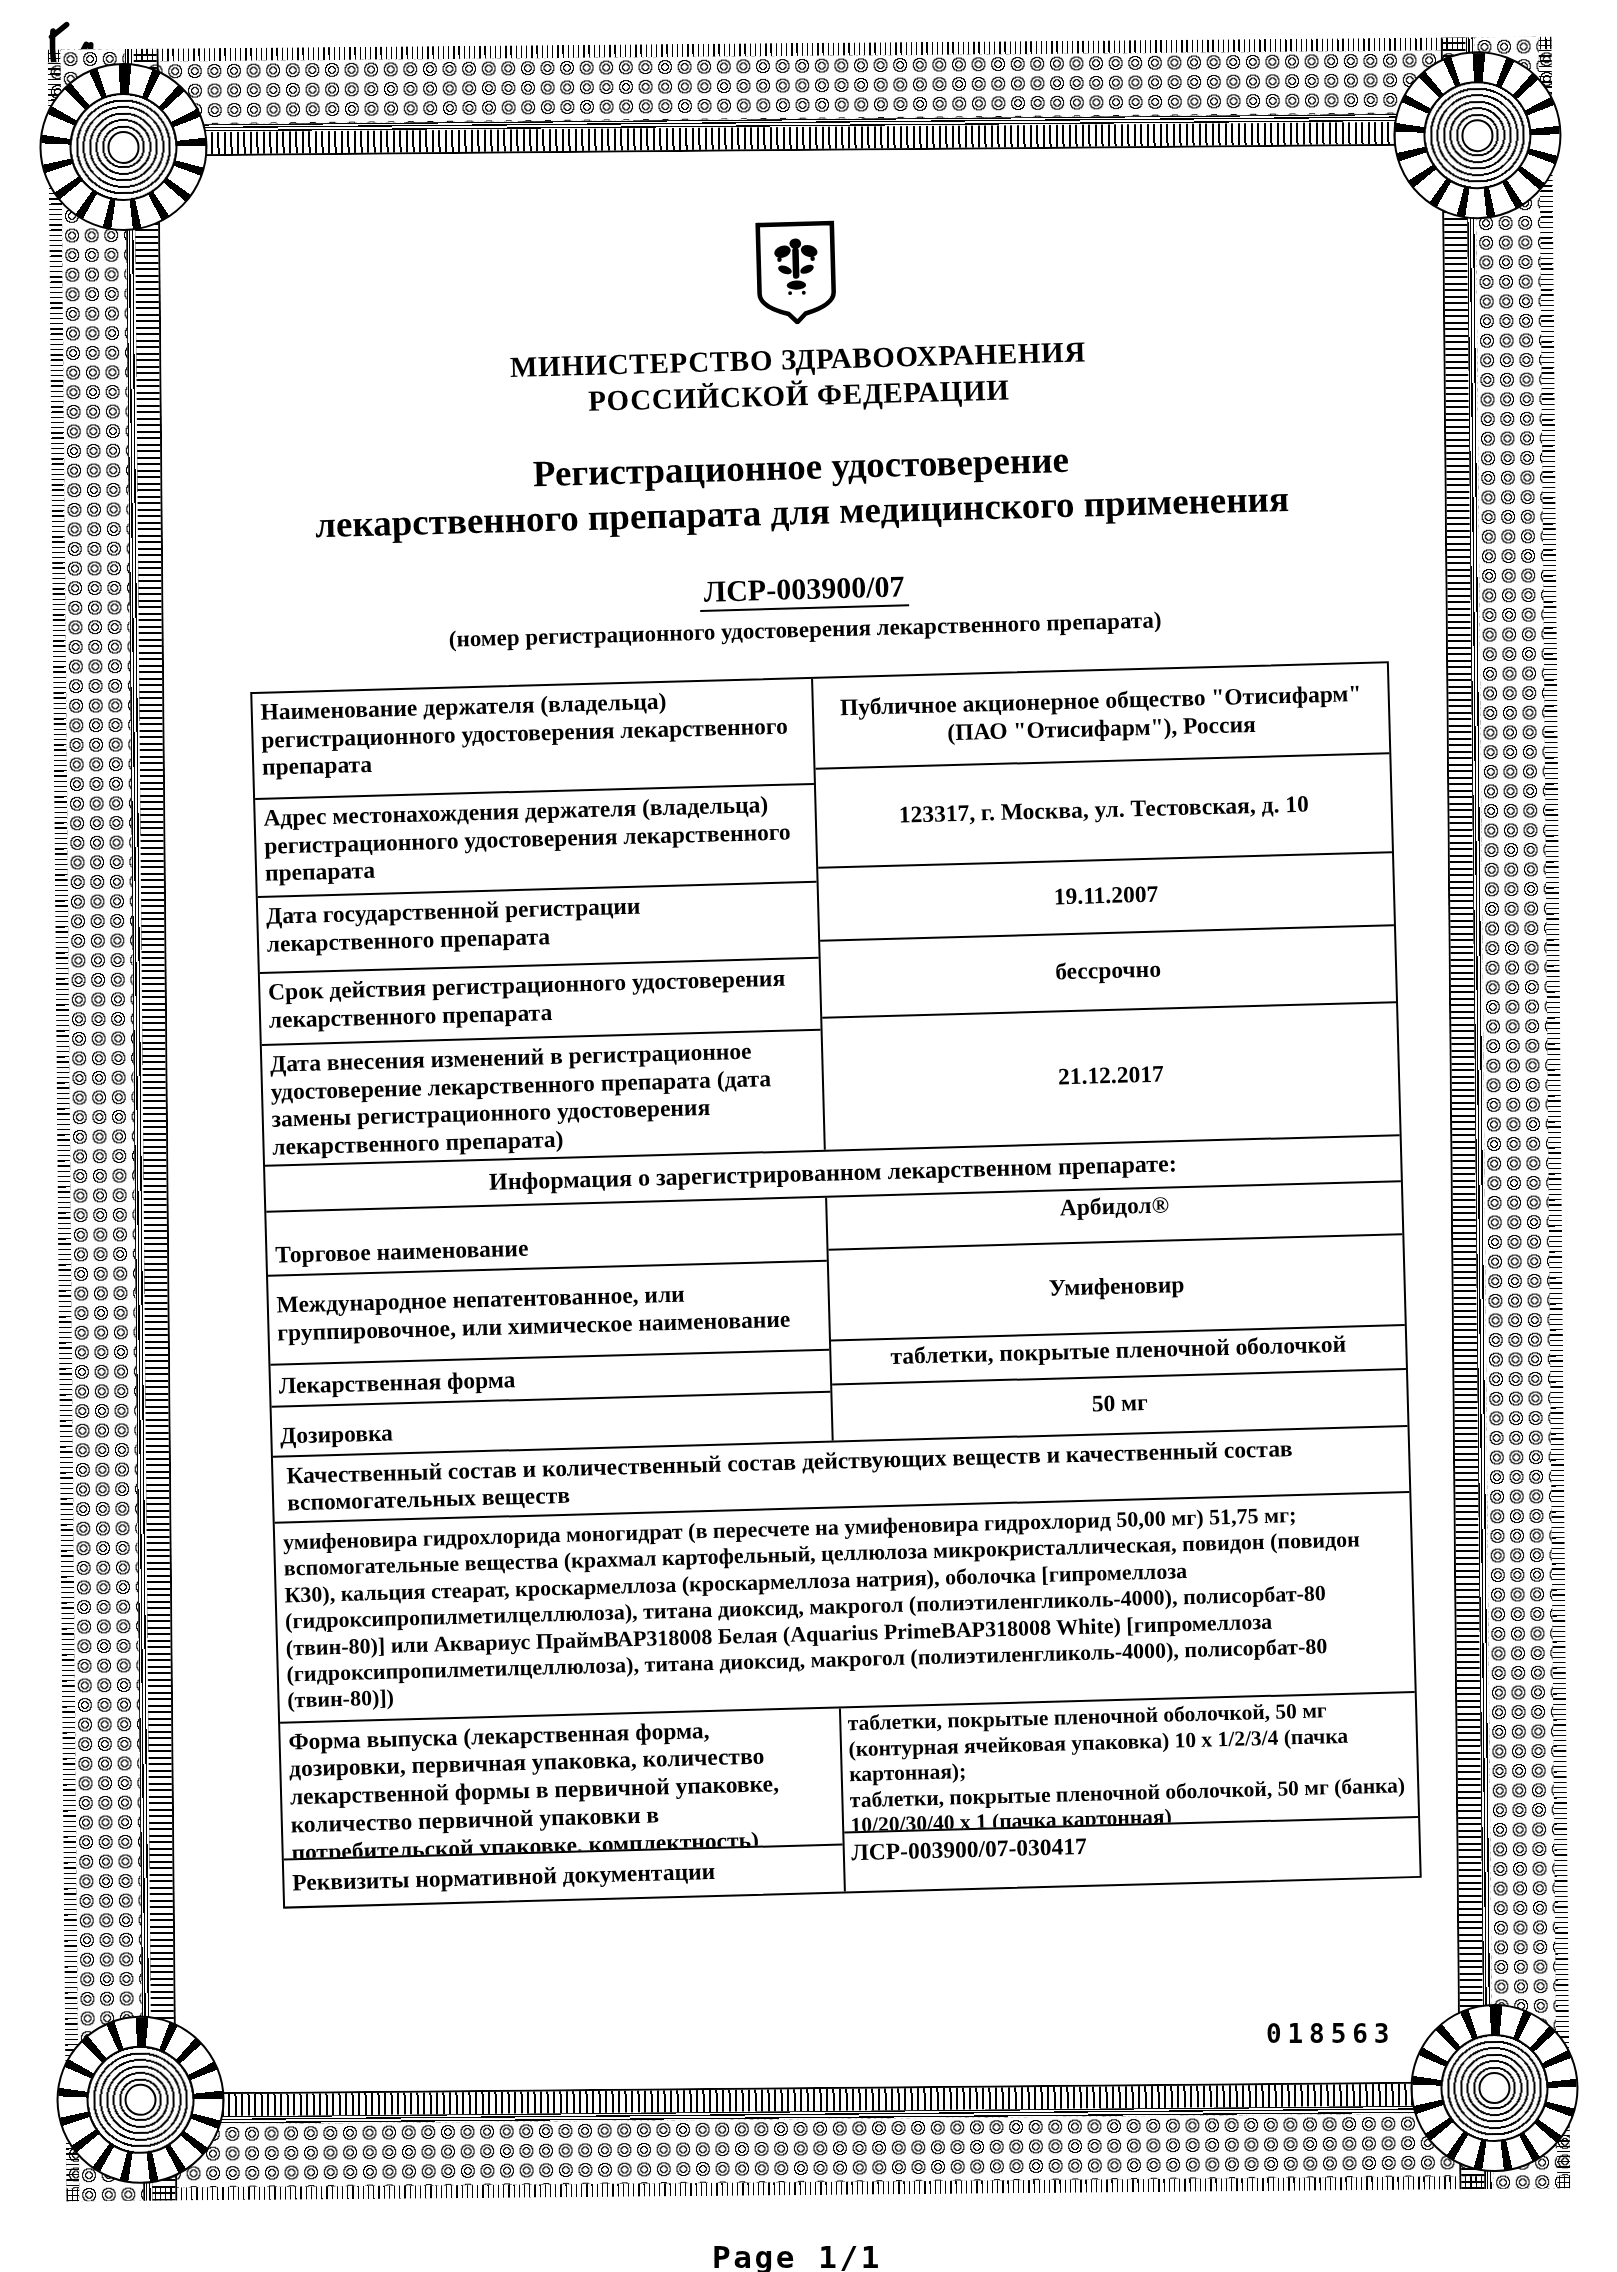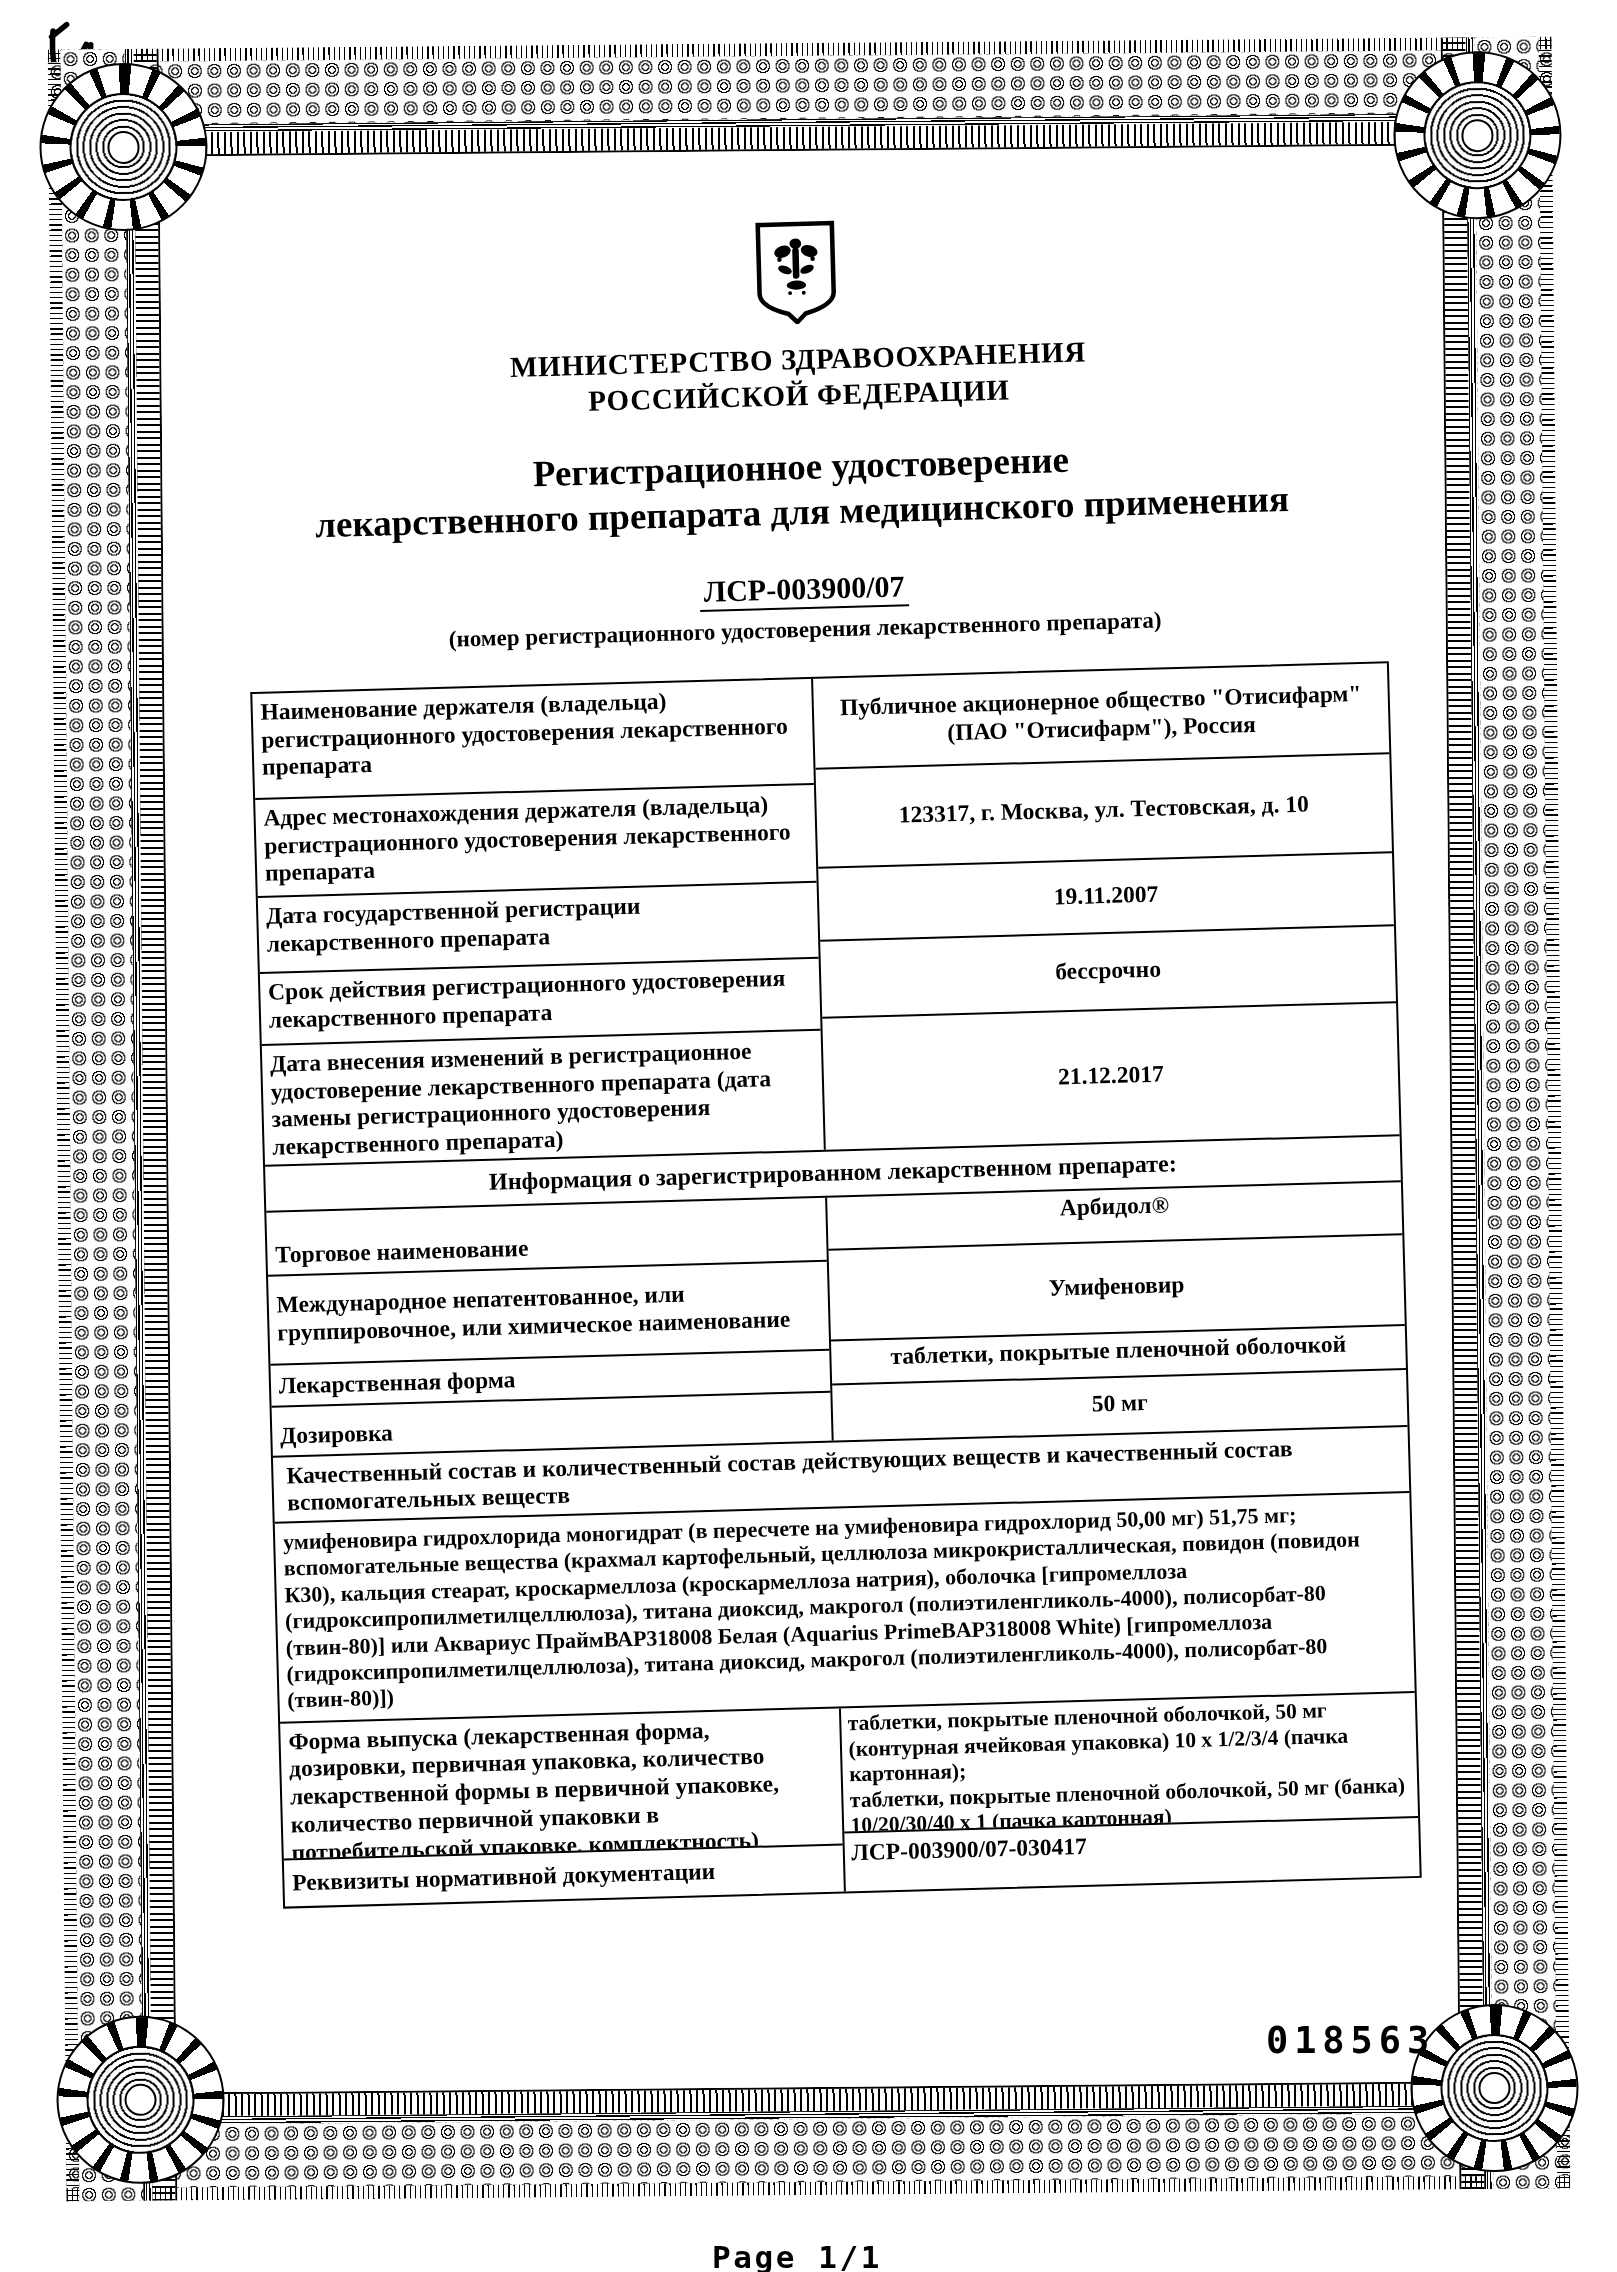--- a/index.html
+++ b/index.html
@@ -66,21 +66,21 @@
   .cell{border-bottom:2px solid #000;box-sizing:border-box;padding:5.2px 10.4px 5.2px 7.8px;display:flex;overflow:hidden;}
   .lab{align-items:flex-start;text-align:left;}
   .val{justify-content:center;align-items:center;text-align:center;white-space:pre-line;padding:3.9px 11.7px;}
   .full-cell{border-bottom:2px solid #000;box-sizing:border-box;padding:5.2px 13px;overflow:hidden;}
   .info-band{text-align:center;font-size:24px;padding:7.8px 13px;}
   .comp-text{font-size:22px;line-height:1.2;padding:6.5px 13px 9px 7.8px;}
   .noborder{border-bottom:none !important;}
 
   
   .serial{position:absolute;left:1266px;top:2019px;font-family:"DejaVu Sans Mono", monospace;
-          font-weight:bold;font-size:37px;letter-spacing:5.9px;}
+          font-weight:bold;font-size:26px;letter-spacing:5.9px;}
   .page-label{position:absolute;left:712px;top:2239px;font-family:"DejaVu Sans Mono", monospace;
           font-weight:bold;font-size:31px;letter-spacing:2.6px;}
 </style>
 </head>
 <body>
 
 <div class="page">
 
   <svg class="hand-mark" viewBox="0 0 100 100">
     <path d="M30 14 q-7 32 1 60 M28 19 l15 -9 M35 47 q15 -3 23 -17 M36 50 q11 15 17 23 l9 -42" fill="none" stroke="#000" stroke-width="5" stroke-linecap="round"></path>

